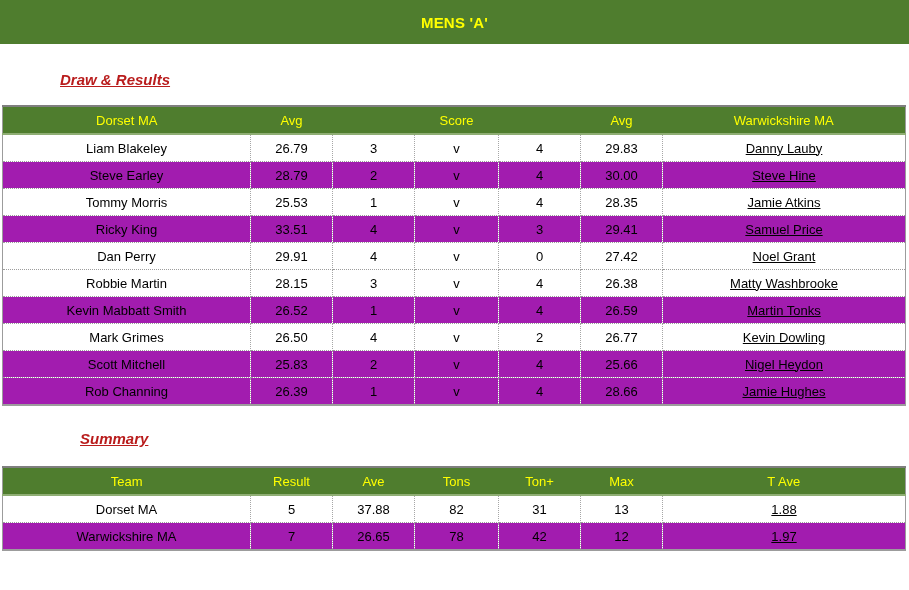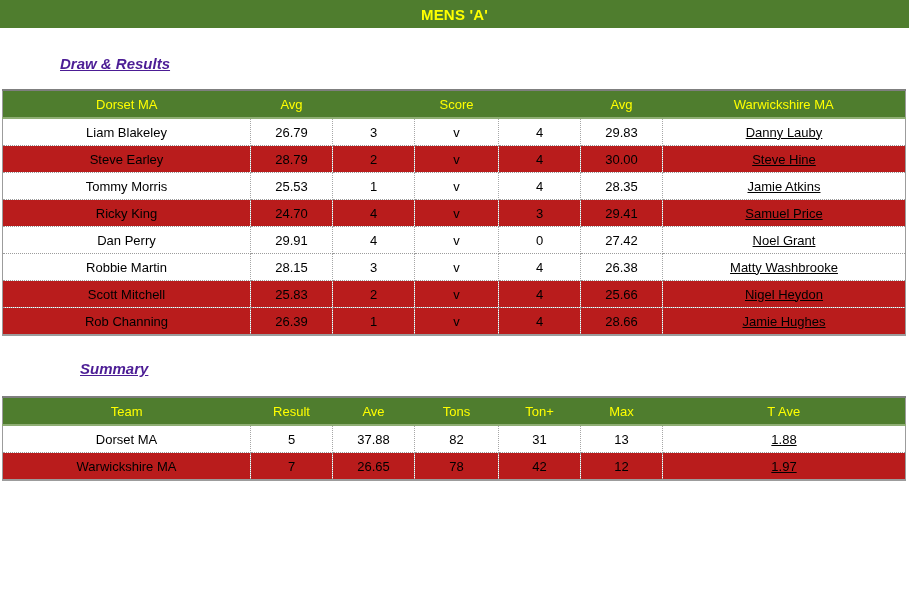--- a/index.html
+++ b/index.html
@@ -10,39 +10,39 @@
     width: 909px;
     height: 590px;
     background: #ffffff;
     font-family: "Liberation Sans", sans-serif;
     overflow: hidden;
   }
 
   
   .title-bar {
     width: 909px;
-    height: 28px;
+    height: 44px;
     background: #4F7D2E;
     color: #FFFF00;
     font-size: 15px;
     font-weight: bold;
     display: flex;
     align-items: center;
     justify-content: center;
     letter-spacing: 0.2px;
     box-sizing: border-box;
   }
 
   
   .section-heading {
     font-size: 15px;
     font-weight: bold;
     font-style: italic;
     text-decoration: underline;
-    color: #4c1d95;
+    color: #b91c1c;
     display: inline-block;
   }
   .heading-draw {
     margin: 27px 0 0 60px;
   }
   .heading-summary {
     margin: 24px 12px 0 80px;
   }
 
   
@@ -92,21 +92,21 @@
     overflow: hidden;
   }
   .sheet-table tbody tr:last-child td {
     border-bottom: none;
   }
   .sheet-table tbody td.no-right {
     border-right: none;
     text-decoration: underline;
   }
   .sheet-table tbody tr.alt td {
-    background: #b91c1c;
+    background: #a21caf;
   }
 
   
   .c-name    { width: 248px; }
   .c-avg     { width: 82px;  }
   .c-legs    { width: 82px;  }
   .c-score   { width: 84px;  }
   .c-legs2   { width: 82px;  }
   .c-avg2    { width: 82px;  }
   .c-name2   { width: 243px; }
@@ -174,21 +174,21 @@
           <td>Tommy Morris</td>
           <td>25.53</td>
           <td>1</td>
           <td>v</td>
           <td>4</td>
           <td>28.35</td>
           <td class="no-right">Jamie Atkins</td>
         </tr>
         <tr class="alt">
           <td>Ricky King</td>
-          <td>24.70</td>
+          <td>33.51</td>
           <td>4</td>
           <td>v</td>
           <td>3</td>
           <td>29.41</td>
           <td class="no-right">Samuel Price</td>
         </tr>
         <tr>
           <td>Dan Perry</td>
           <td>29.91</td>
           <td>4</td>
@@ -198,20 +198,38 @@
           <td class="no-right">Noel Grant</td>
         </tr>
         <tr>
           <td>Robbie Martin</td>
           <td>28.15</td>
           <td>3</td>
           <td>v</td>
           <td>4</td>
           <td>26.38</td>
           <td class="no-right">Matty Washbrooke</td>
+        </tr>
+        <tr class="alt">
+          <td>Kevin Mabbatt Smith</td>
+          <td>26.52</td>
+          <td>1</td>
+          <td>v</td>
+          <td>4</td>
+          <td>26.59</td>
+          <td class="no-right">Martin Tonks</td>
+        </tr>
+        <tr>
+          <td>Mark Grimes</td>
+          <td>26.50</td>
+          <td>4</td>
+          <td>v</td>
+          <td>2</td>
+          <td>26.77</td>
+          <td class="no-right">Kevin Dowling</td>
         </tr>
         <tr class="alt">
           <td>Scott Mitchell</td>
           <td>25.83</td>
           <td>2</td>
           <td>v</td>
           <td>4</td>
           <td>25.66</td>
           <td class="no-right">Nigel Heydon</td>
         </tr>

